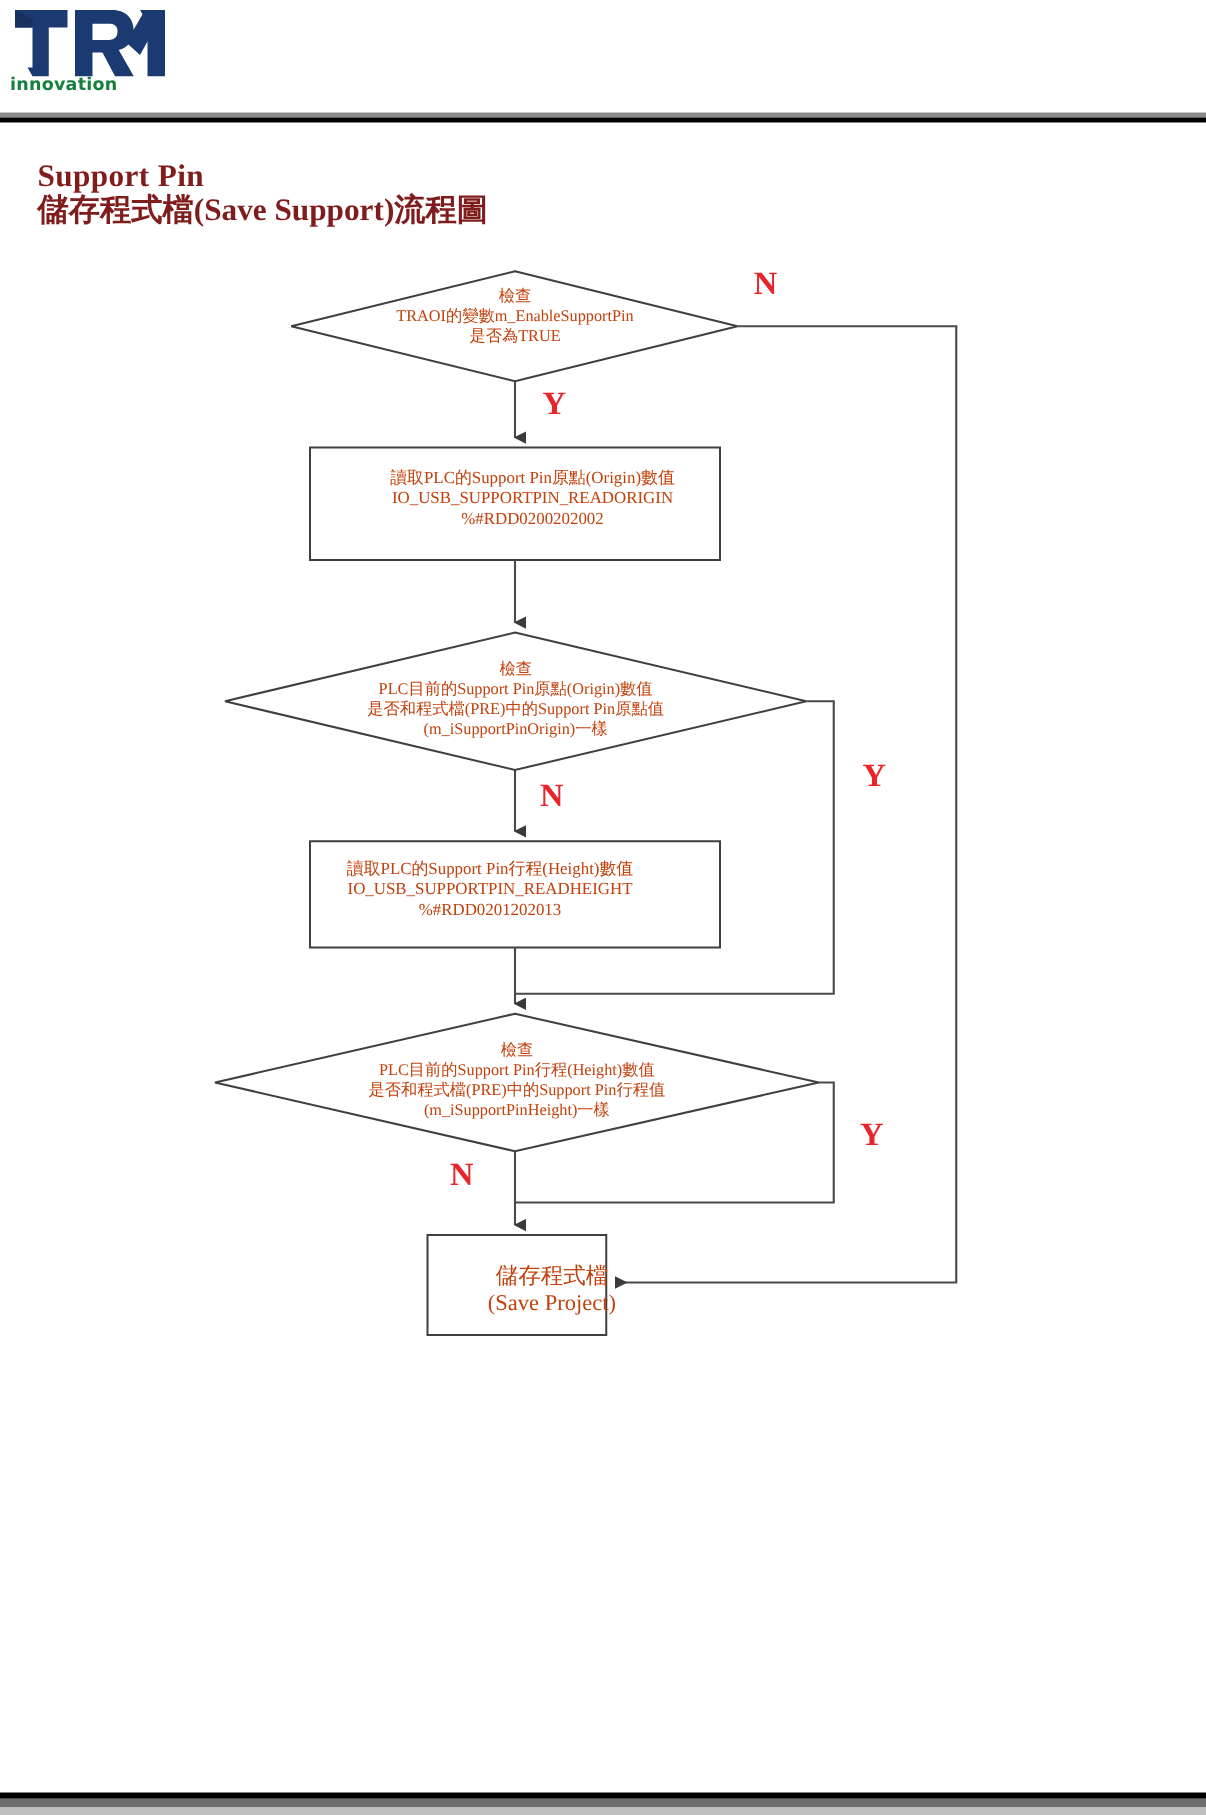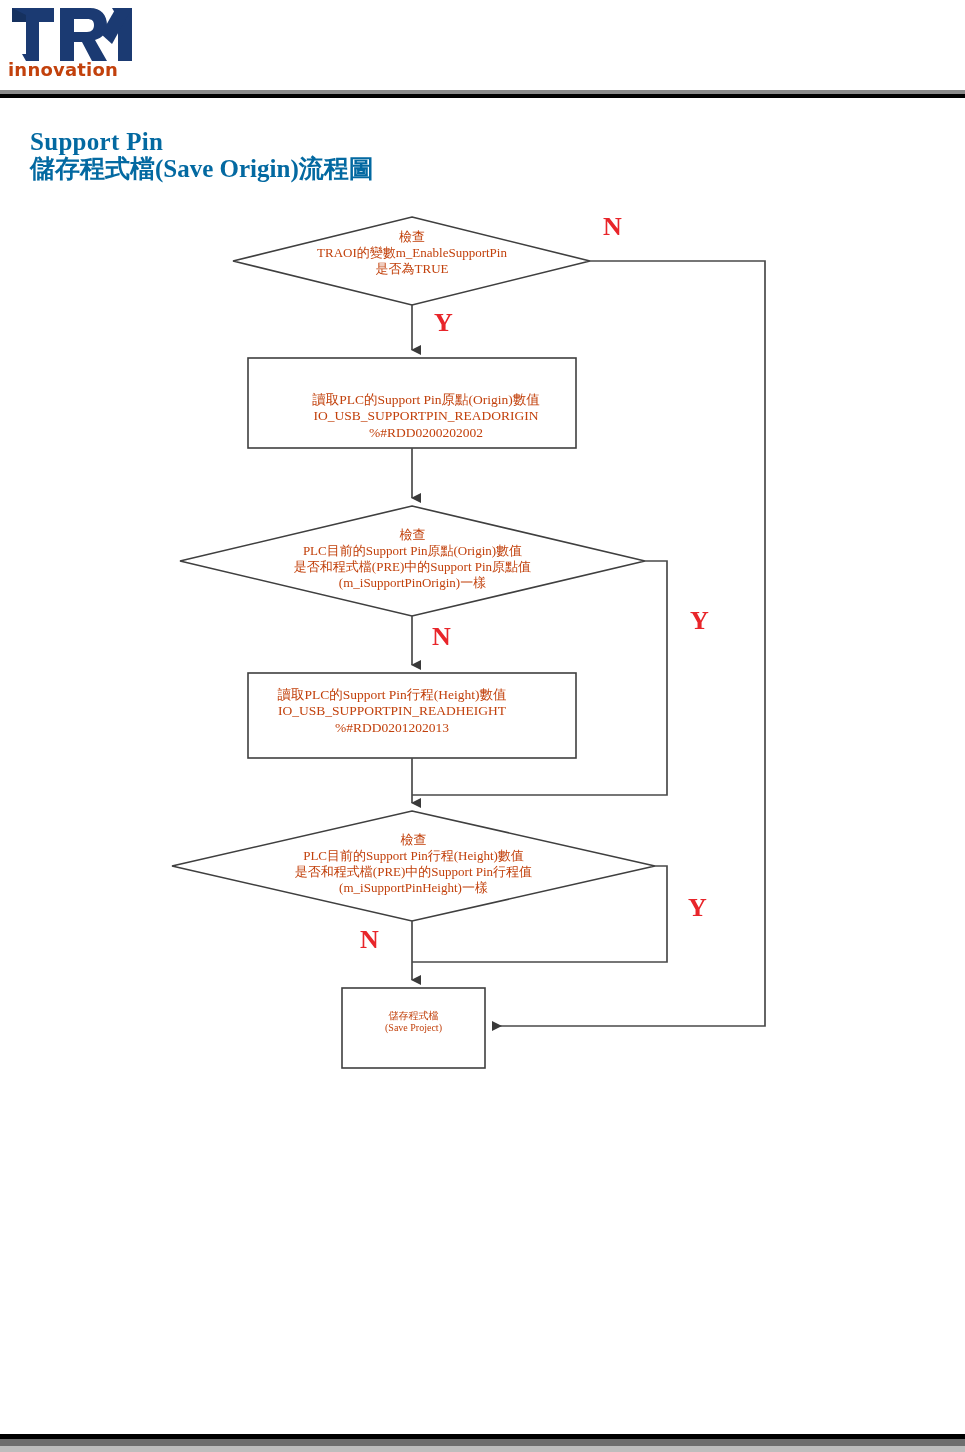--- a/index.html
+++ b/index.html
@@ -25,23 +25,23 @@
   #logo {
     position: absolute;
     left: 8px; top: 4px;
     width: 130px; height: 84px;
   }
   #logo-wordmark {
     position: absolute;
     left: 8px; top: 61px;
     font-family: "DejaVu Sans", sans-serif;
     font-weight: 700;
-    font-size: 18px;
+    font-size: 14px;
     letter-spacing: 0.2px;
-    color: #c2410c;
+    color: #15803d;
     line-height: 1;
   }
   #header-rule-gray {
     position: absolute;
     left: 0; top: 90px;
     width: 965px; height: 4px;
     background: #8a8a8a;
   }
   #header-rule-black {
     position: absolute;
@@ -67,21 +67,21 @@
     position: absolute;
     left: 0; top: 1446px;
     width: 965px; height: 6px;
     background: #bdbdbd;
   }
 
   
   #doc-title {
     position: absolute;
     left: 30px; top: 128px;
-    color: #0369a1;
+    color: #7f1d1d;
     font-family: "Liberation Serif", "DejaVu Serif", serif;
     font-weight: 700;
     line-height: 1.08;
   }
   #doc-title .line1 { font-size: 25px; display: block; letter-spacing: 0.3px; }
   #doc-title .line2 { font-size: 25px; display: block; letter-spacing: 0px; }
 
   
   #flowchart {
     position: absolute;
@@ -94,21 +94,21 @@
   .node-text {
     position: absolute;
     text-align: center;
     color: #c2410c;
     font-family: "Liberation Serif", "DejaVu Serif", serif;
     line-height: 1.22;
     white-space: pre;
   }
   .node-text.box { font-size: 13.5px; }
   .node-text.diamond { font-size: 13px; }
-  .node-text.terminal { font-size: 10px; }
+  .node-text.terminal { font-size: 18px; padding-left: 28px; }
 
   .branch-label {
     position: absolute;
     color: #e8252a;
     font-family: "Liberation Serif", "DejaVu Serif", serif;
     font-weight: 700;
     font-size: 26px;
     line-height: 1;
   }
 </style>
@@ -129,21 +129,21 @@
       <path d="M93 30 L108 4 L124 4 L104 40 Z" fill="#1b3a72"></path>
     </g>
   </svg>
   <div id="logo-wordmark">innovation</div>
   <div id="header-rule-gray"></div>
   <div id="header-rule-black"></div>
 </div>
 
 <div id="doc-title">
   <span class="line1">Support Pin</span>
-  <span class="line2">儲存程式檔(Save Origin)流程圖</span>
+  <span class="line2">儲存程式檔(Save Support)流程圖</span>
 </div>
 
 <svg id="flowchart" viewBox="0 0 965 1452" xmlns="http://www.w3.org/2000/svg">
   <defs>
     <marker id="arrowDown" markerWidth="12" markerHeight="12" refX="5" refY="9" orient="auto" markerUnits="userSpaceOnUse">
       <path d="M0,0 L10,0 L5,10 Z" fill="#3a3a3a"></path>
     </marker>
     <marker id="arrowLeft" markerWidth="12" markerHeight="12" refX="9" refY="5" orient="auto" markerUnits="userSpaceOnUse">
       <path d="M10,0 L10,10 L0,5 Z" fill="#3a3a3a"></path>
     </marker>
@@ -181,21 +181,21 @@
     <path d="M655,866 L667,866 L667,962 L412,962"></path>
 
     <path d="M590,261 L765,261 L765,1026 L493,1026" marker-end="url(#arrowLeft)"></path>
   </g>
 </svg>
 
 <div class="node-text diamond" style="left:233px; top:229px; width:358px;">檢查
 TRAOI的變數m_EnableSupportPin
 是否為TRUE</div>
 
-<div class="node-text box" style="left:248px; top:374px; width:356px;margin-top:18px;">讀取PLC的Support Pin原點(Origin)數值
+<div class="node-text box" style="left:248px; top:374px; width:356px;">讀取PLC的Support Pin原點(Origin)數值
 IO_USB_SUPPORTPIN_READORIGIN
 %#RDD0200202002</div>
 
 <div class="node-text diamond" style="left:180px; top:527px; width:465px;">檢查
 PLC目前的Support Pin原點(Origin)數值
 是否和程式檔(PRE)中的Support Pin原點值
 (m_iSupportPinOrigin)一樣</div>
 
 <div class="node-text box" style="left:248px; top:687px; width:288px;">讀取PLC的Support Pin行程(Height)數值
 IO_USB_SUPPORTPIN_READHEIGHT

